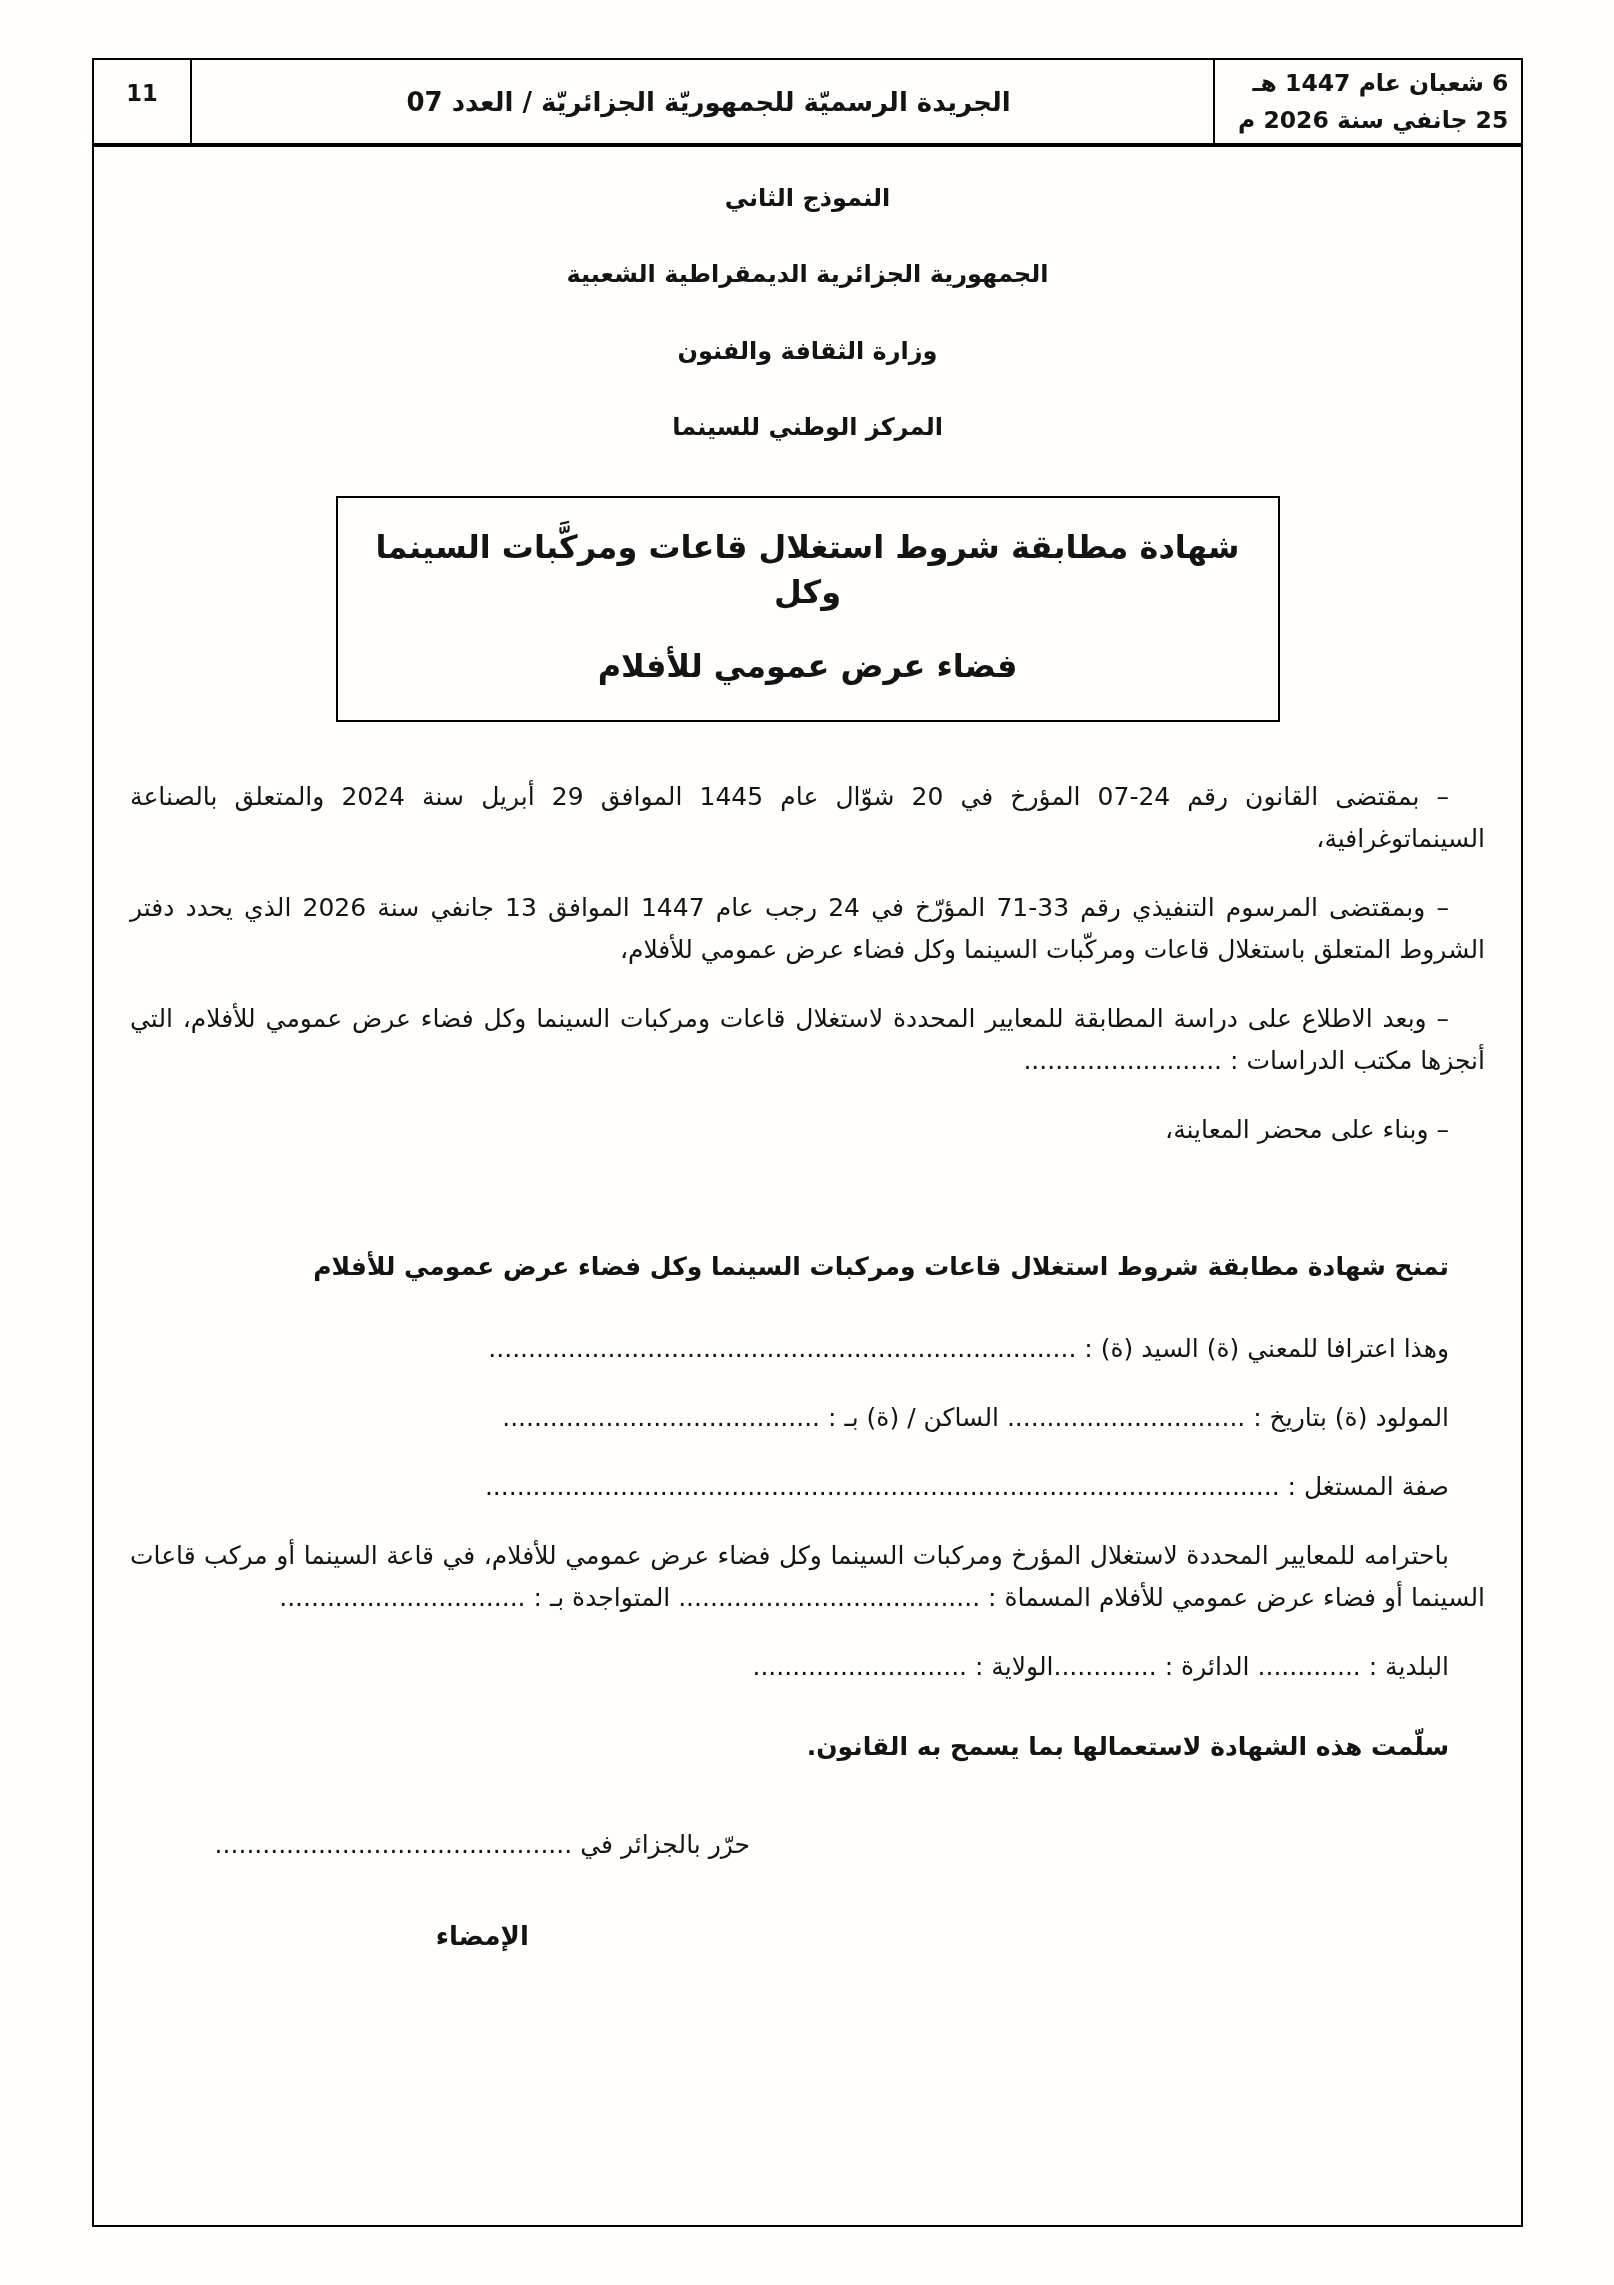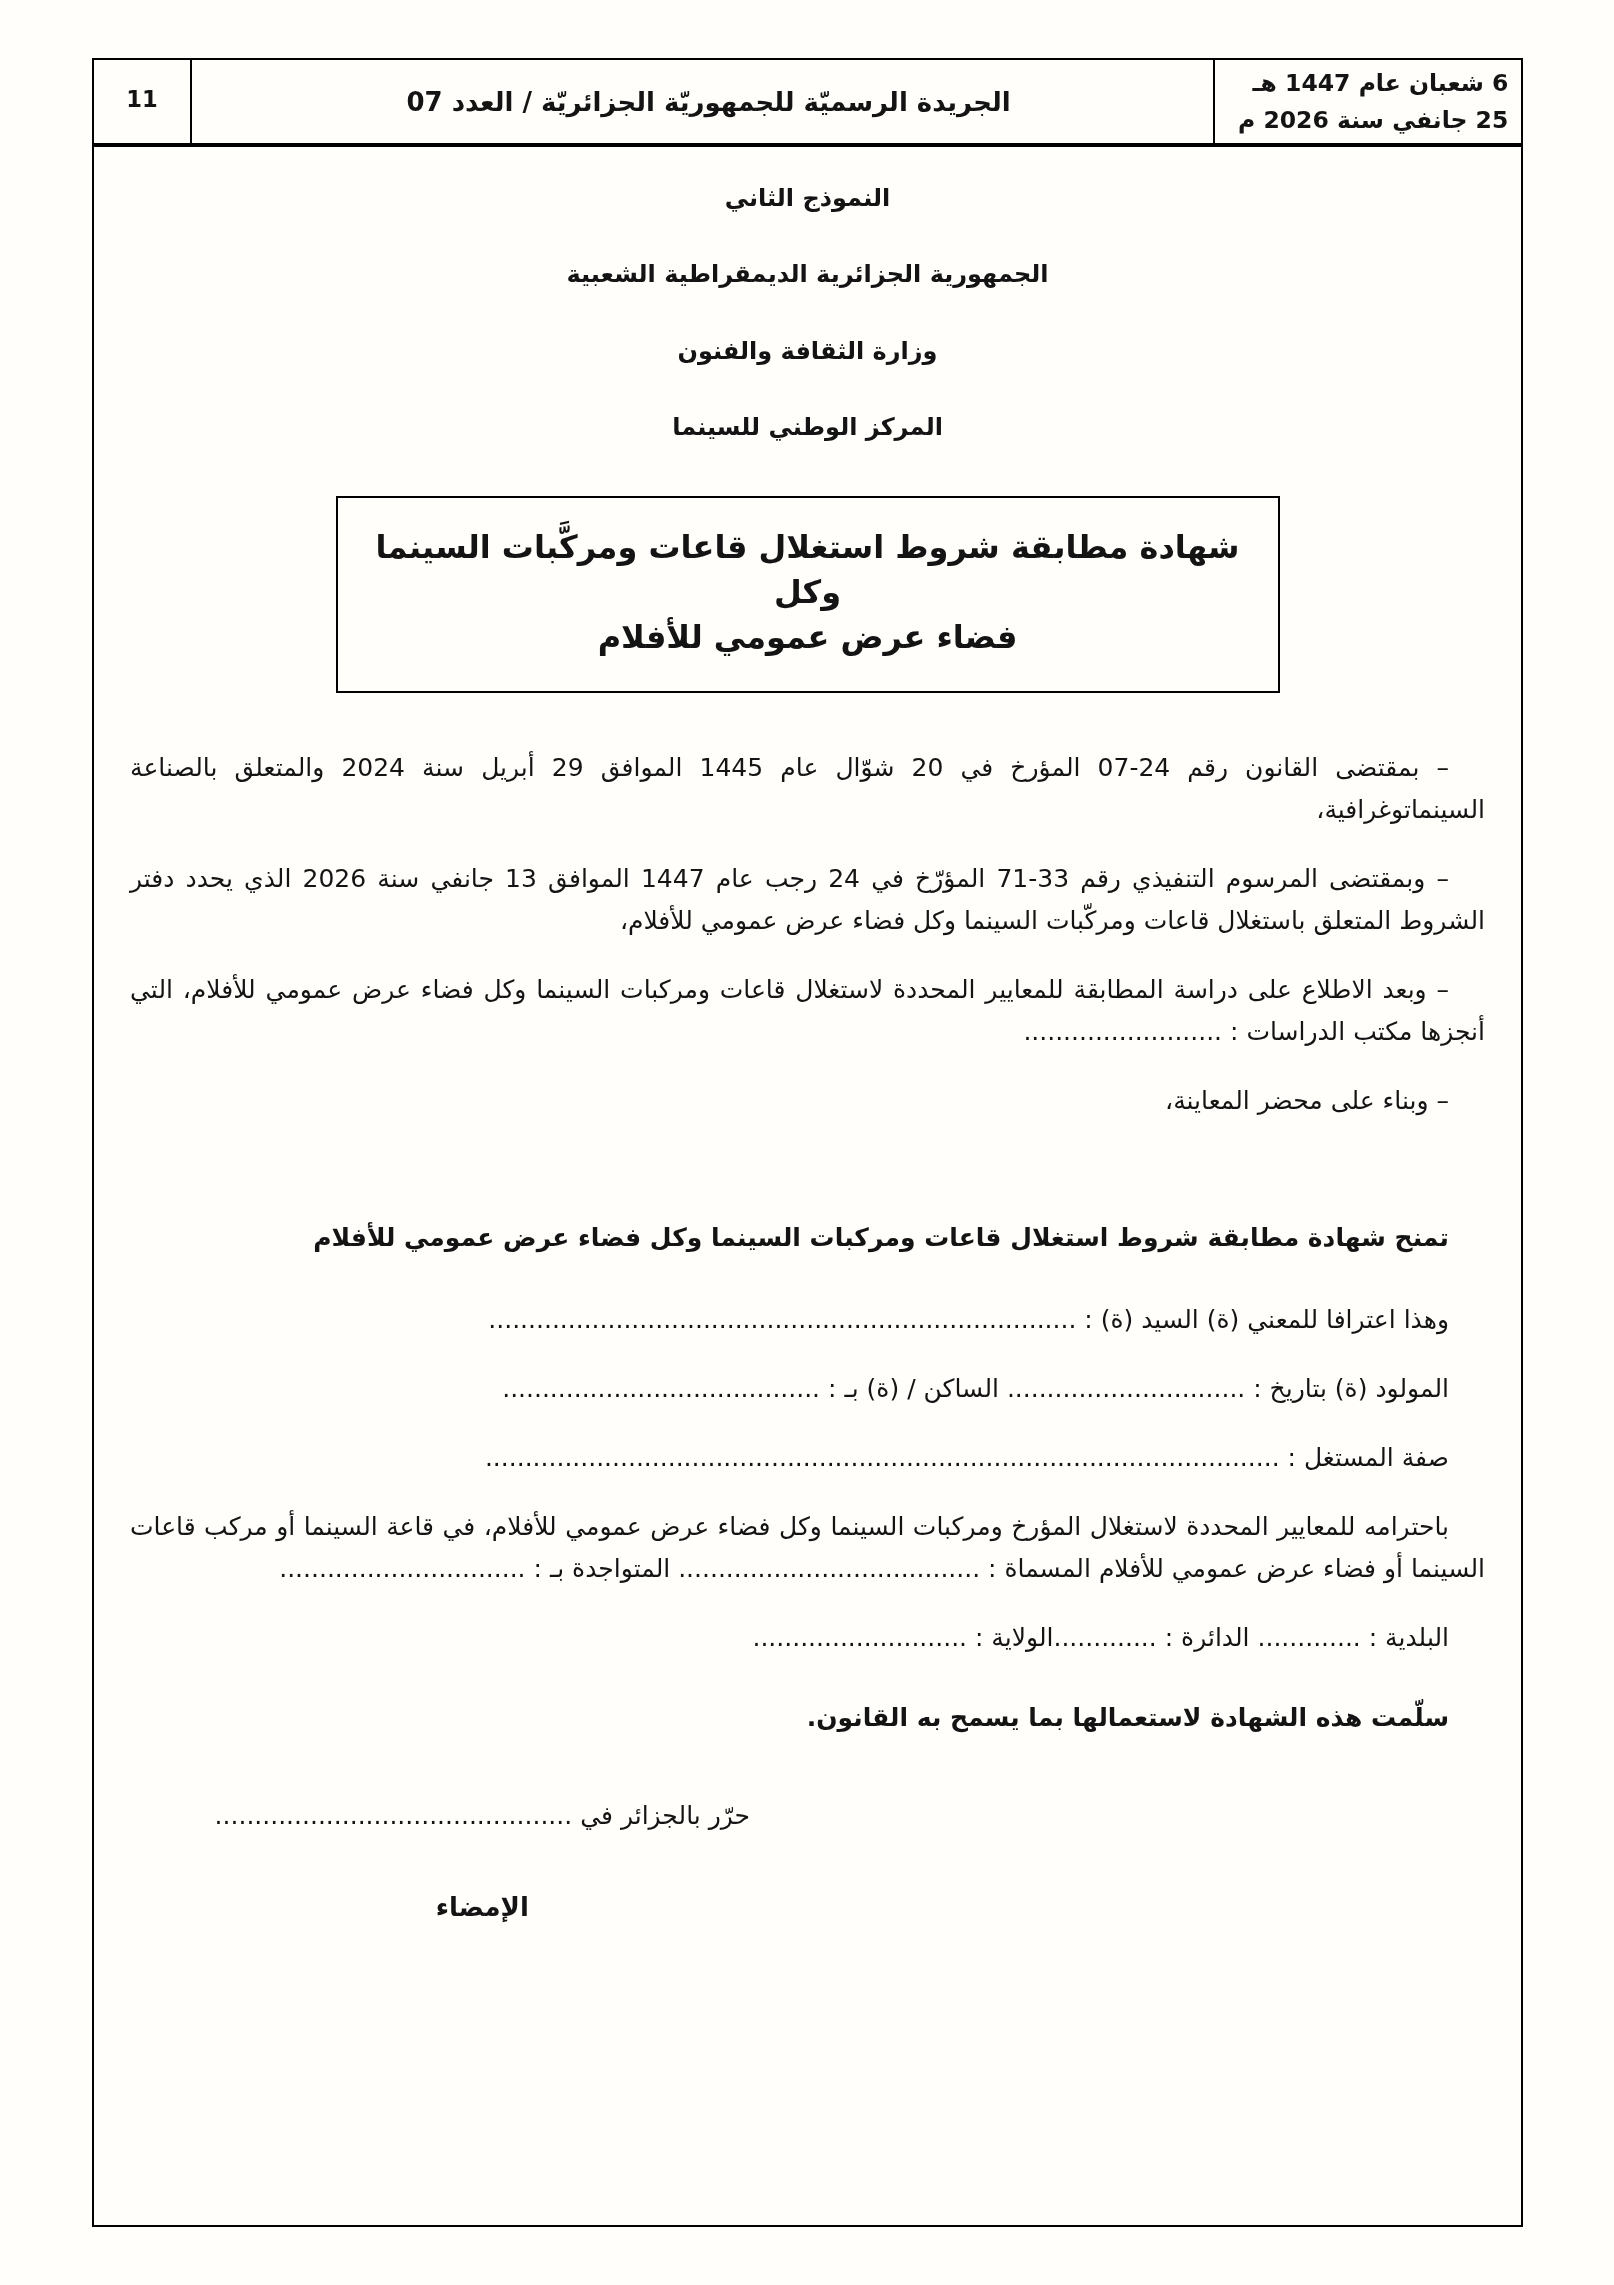--- a/index.html
+++ b/index.html
@@ -33,37 +33,37 @@
   }
   .h-title {
     flex:1 1 auto;
     display:flex; align-items:center; justify-content:center;
     font-weight:bold; font-size:26px;margin-left:12px;
   }
   .h-page {
     flex:0 0 98px;
     border-right:2.7px solid #000;
     font-weight:bold; font-size:22.6px;
-    padding-top:26px; text-align:center;
+    padding-top:20px; text-align:center;
   }
 
   
   .content { padding:31px 36px 0; font-size:25px; line-height:1.68; }
 
   .heading { text-align:center; font-weight:bold; font-size:24px; margin-top:36px; }
   .mt0 { margin-top:0; }
 
   .cert-box {
     width:944px;
     margin:49px auto 0;
     border:2.7px solid #000;
     padding:27px 14.5px 31px;
     text-align:center; font-weight:bold; font-size:32px; line-height:1.4;
   }
-  .cb-line.line2 { }
+  .cb-line.line2 { margin-top:29px; }
 
   .recitals { margin-top:54px; }
   .para { margin:0 0 27px; text-indent:36px; }
   .justify { text-align:justify; }
 
   .grant   { font-weight:bold; margin-top:95px; margin-bottom:40px; }
   .closing { font-weight:bold; margin-top:38px; }
 
   .issue-block {
     width:52%;

